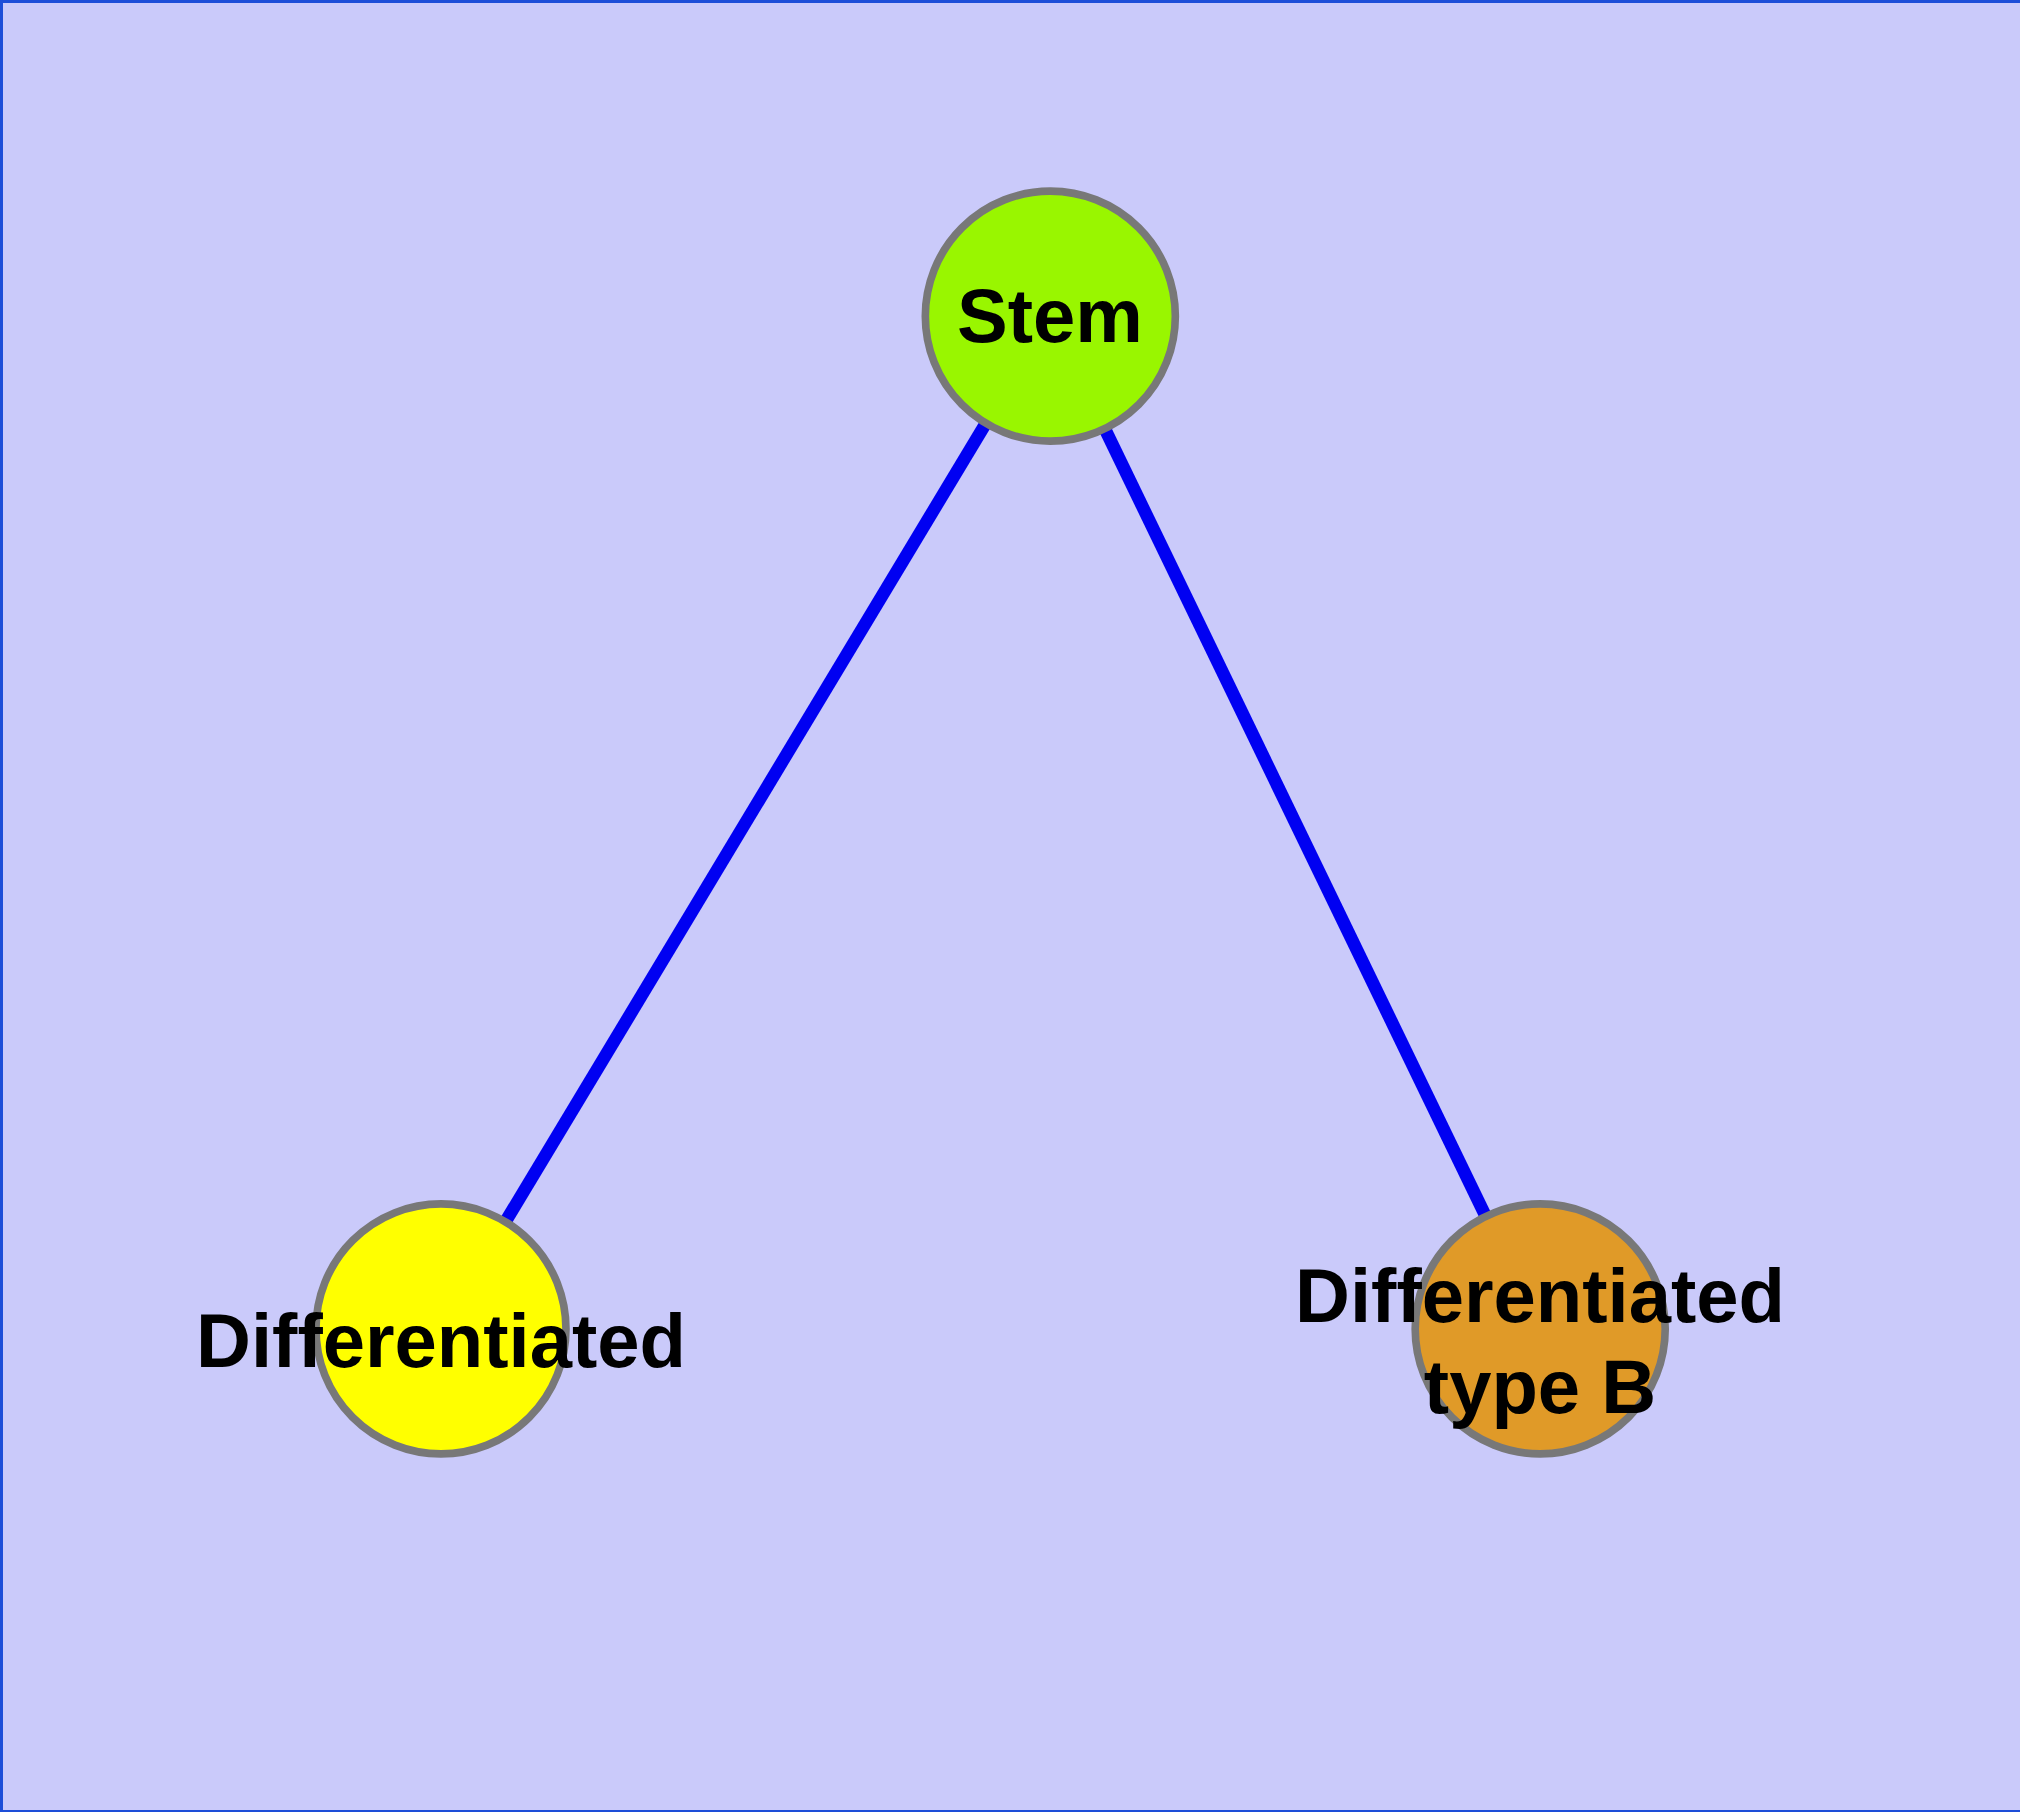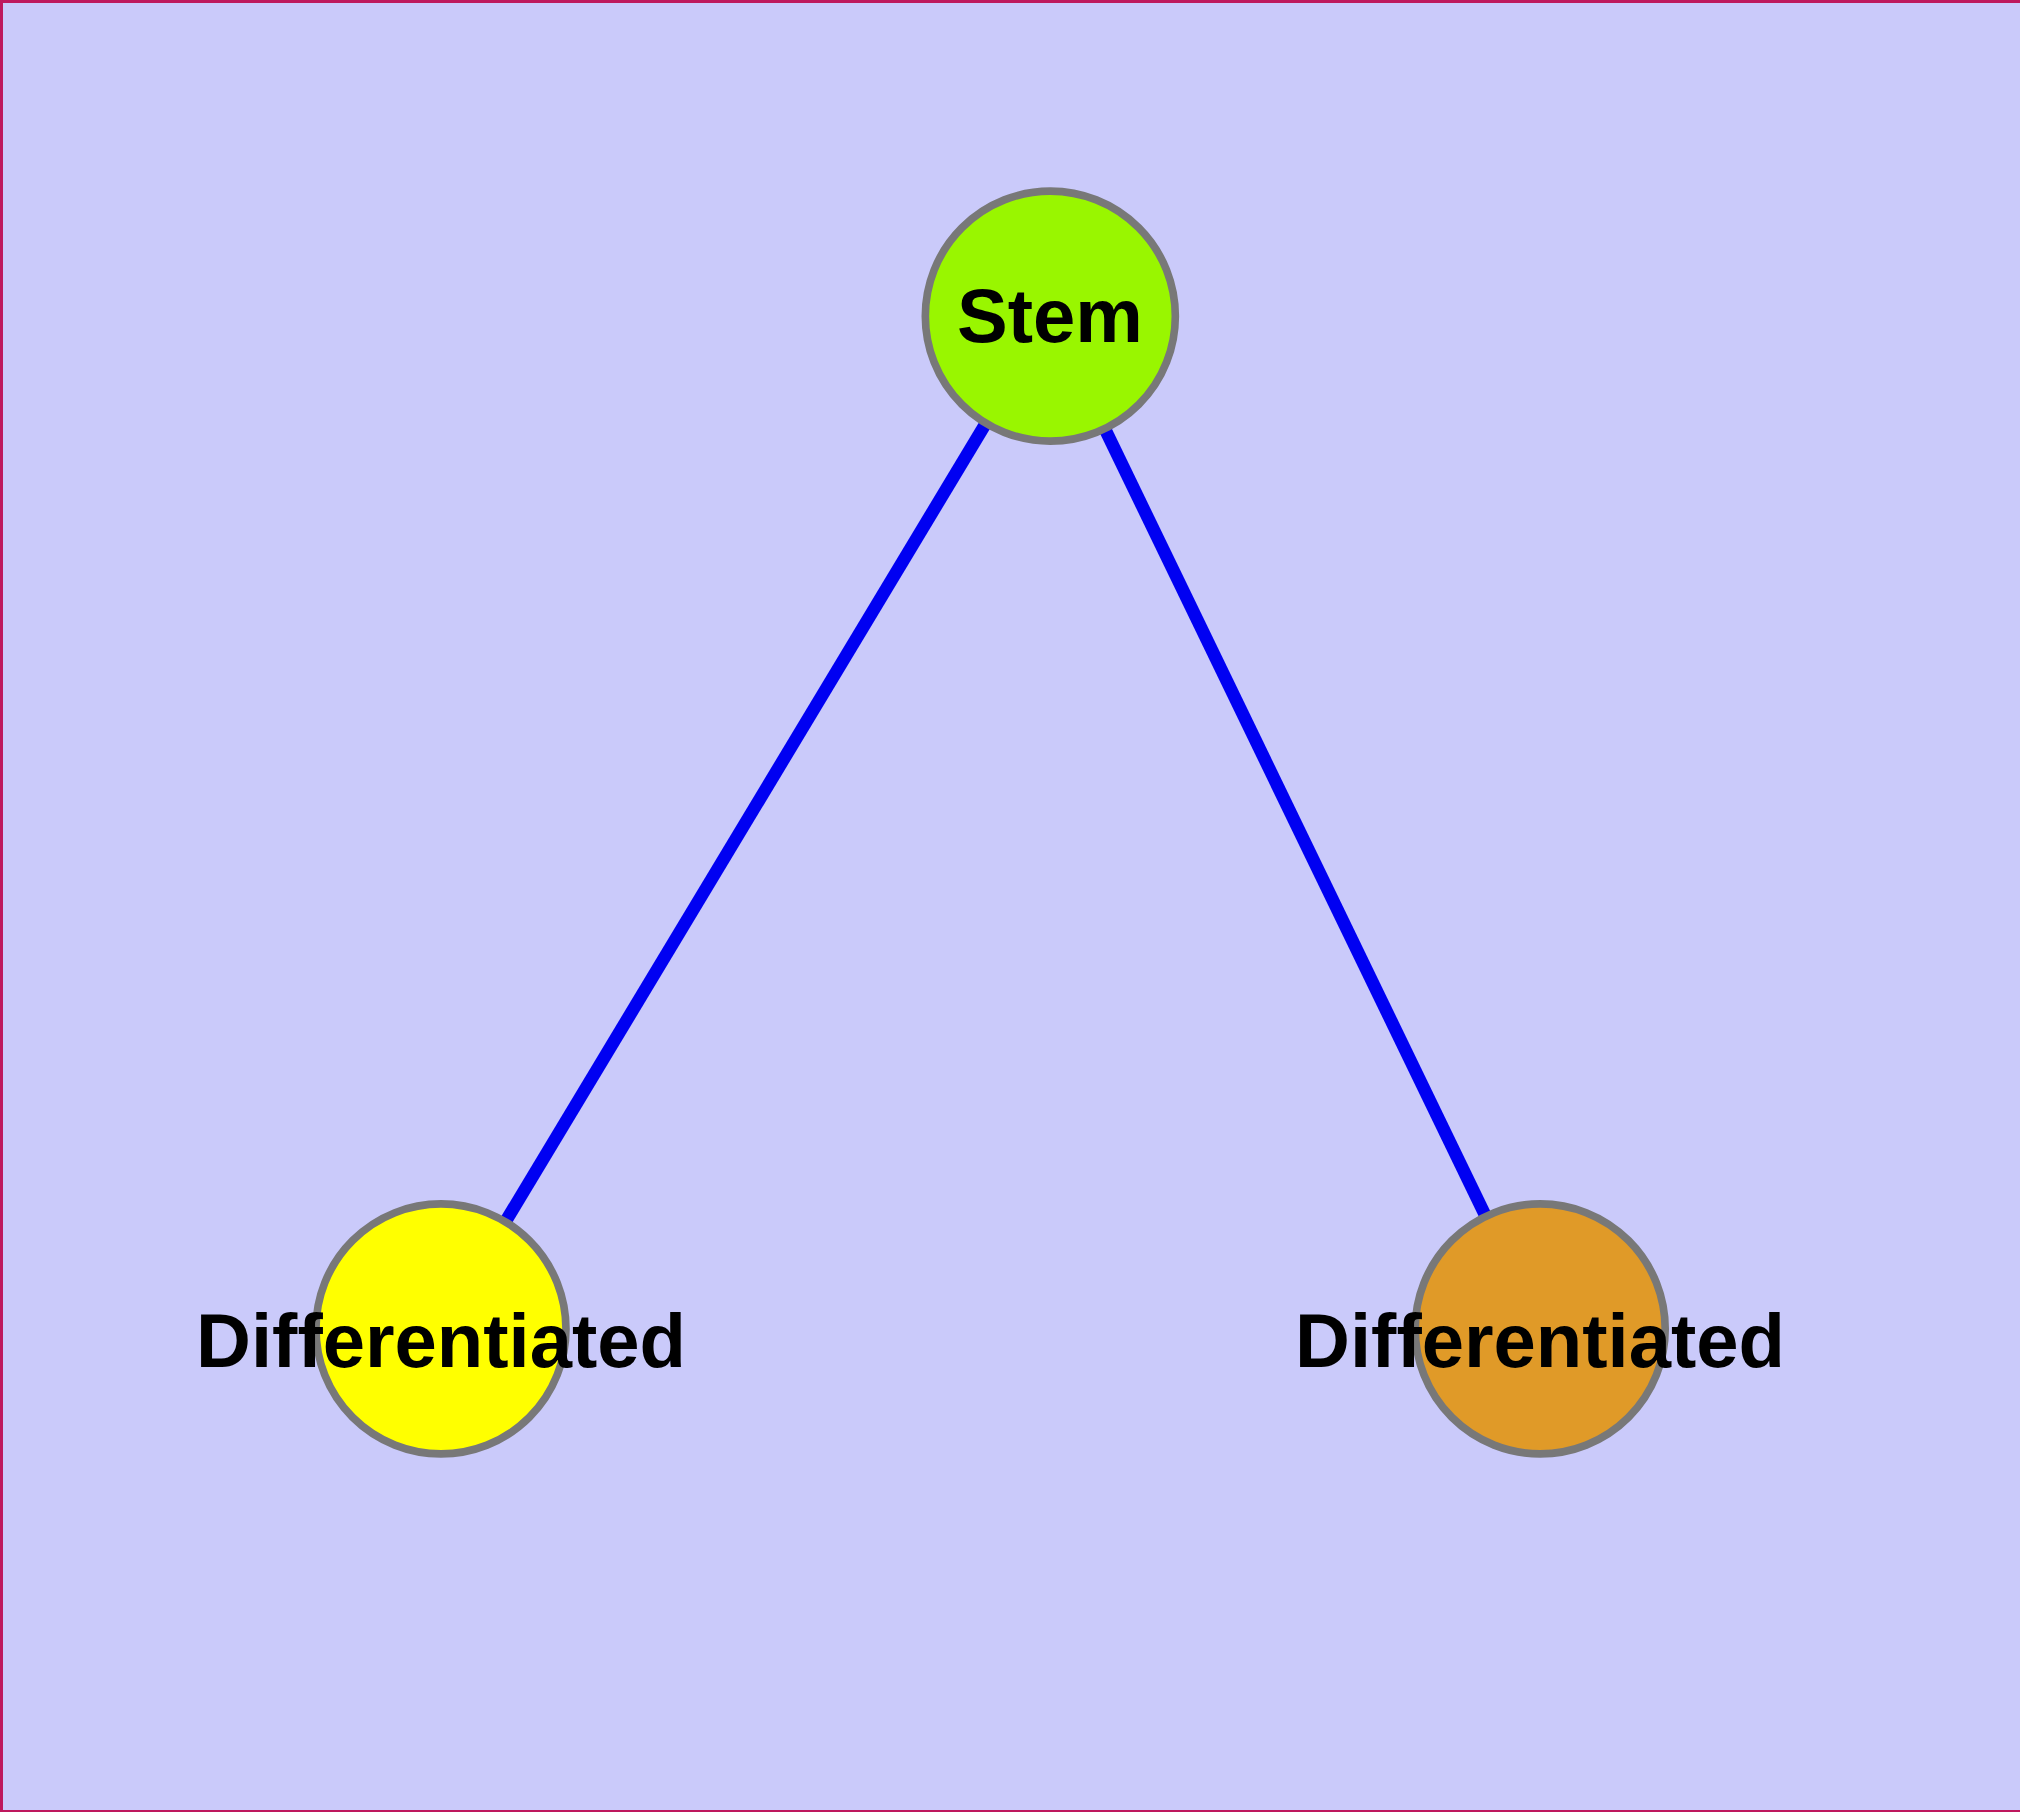--- a/index.html
+++ b/index.html
@@ -3,21 +3,21 @@
 <meta charset="utf-8">
 <style>
   html, body {
     margin: 0;
     padding: 0;
   }
   .canvas {
     position: relative;
     width: 2021px;
     height: 1812px;
-    background: #be185d;
+    background: #1d4ed8;
     overflow: hidden;
     font-family: "Liberation Sans", sans-serif;
   }
   .panel {
     position: absolute;
     left: 2.5px;
     top: 3.4px;
     right: 0;
     bottom: 2.5px;
   }
@@ -57,16 +57,17 @@
   </svg>
   <div id="labels-layer">
       <div class="node-label" style="left: 1050px; top: 316px; font-size: 76px; color: rgb(0, 0, 0);">
         <div>Stem</div>
       </div>
       <div class="node-label" style="left: 441px; top: 1341px; font-size: 76px; color: rgb(0, 0, 0);">
         <div>Differentiated</div>
       </div>
       <div class="node-label" style="left: 1540px; top: 1341px; font-size: 76px; color: rgb(0, 0, 0);">
         <div>Differentiated</div>
+        <div>type B</div>
       </div>
     </div>
 </div>
 
 
 </body></html>

